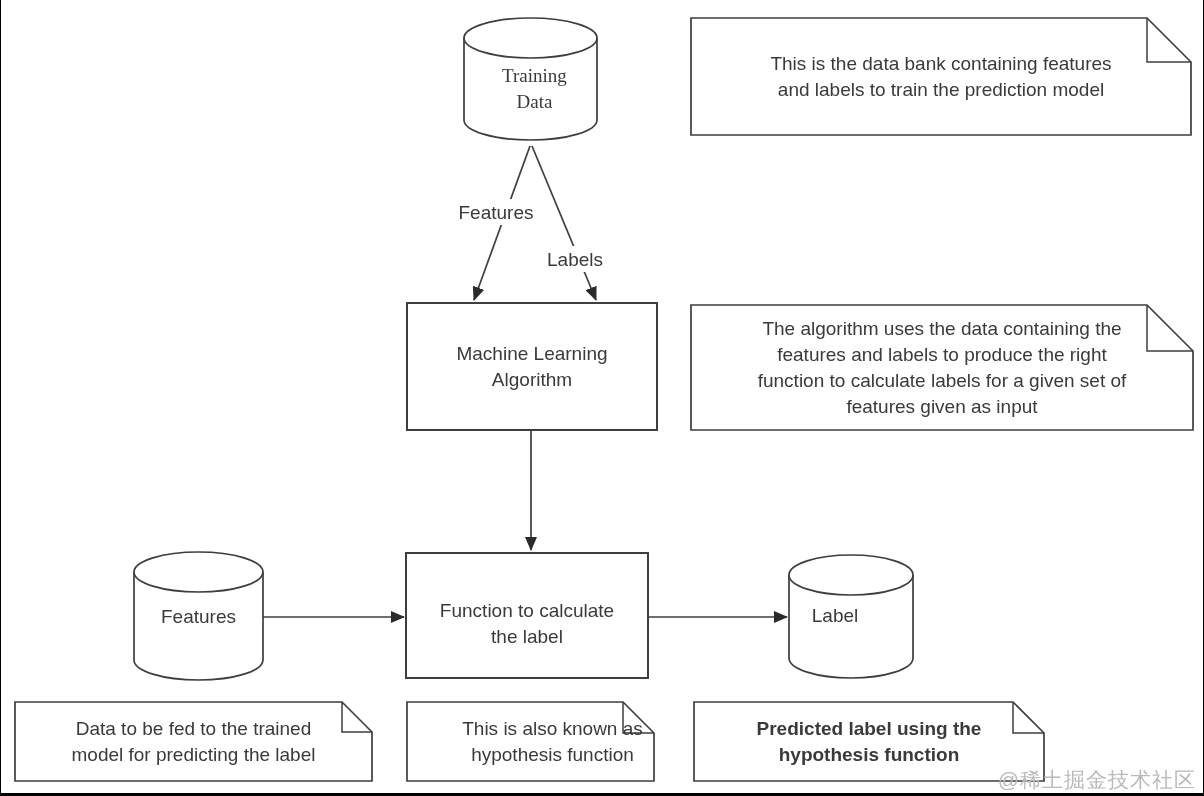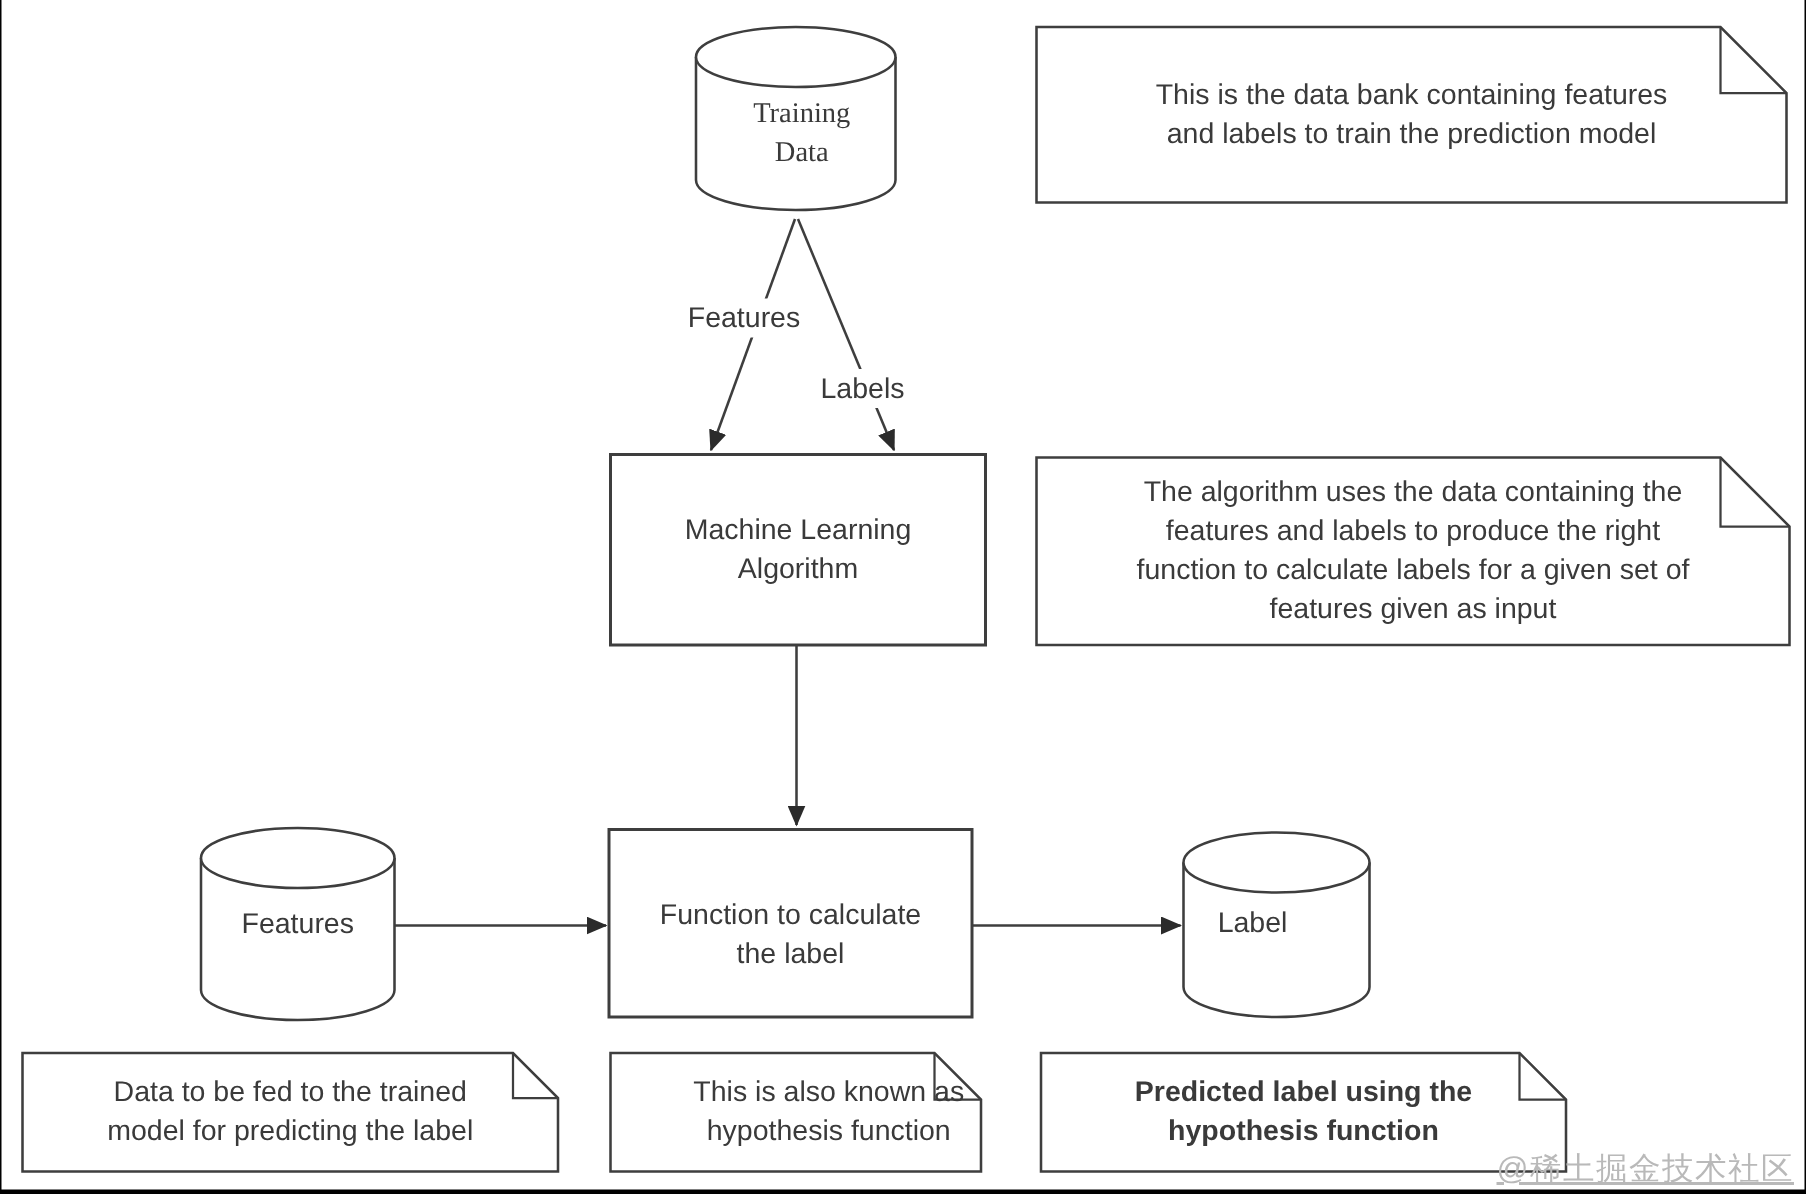--- a/index.html
+++ b/index.html
@@ -56,21 +56,20 @@
   #note1-text {left:690px;top:18px;width:500px;height:117px;padding:0 51px;}
   #note2-text {left:690px;top:305px;width:502px;height:125px;padding:4px 28px;}
   #note3-text {left:14px;top:702px;width:357px;height:79px;padding:0 28px;}
   #note4-text {left:428px;top:702px;width:247px;height:79px;padding:0 16px;}
   #note5-text {left:693px;top:702px;width:350px;height:79px;padding:0 40px;font-weight:bold;}
   #watermark{
     position:absolute;right:7px;bottom:1px;
     font-size:21px;line-height:24px;
     color:var(--watermark);
     letter-spacing:1px;
-    text-decoration:underline;
   }
 </style>
 </head>
 <body>
 
 <div id="stage">
 
   <svg id="shapes" width="1204" height="796" viewBox="0 0 1204 796">
     <defs>
       <marker id="arrow" markerUnits="userSpaceOnUse" markerWidth="14" markerHeight="12" refX="13" refY="6" orient="auto">

